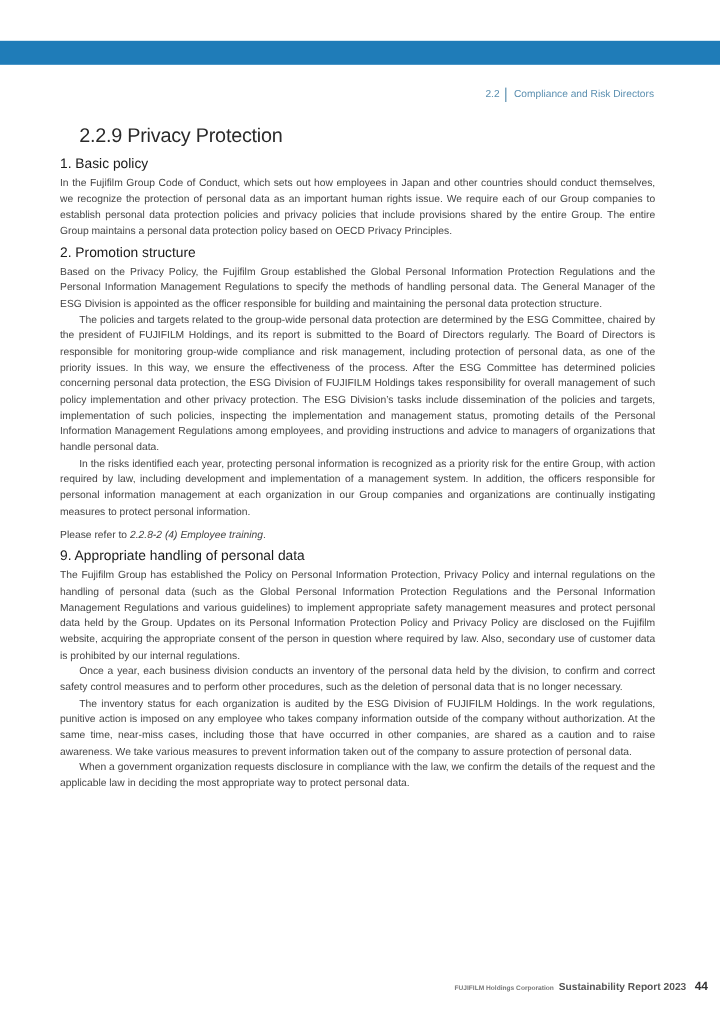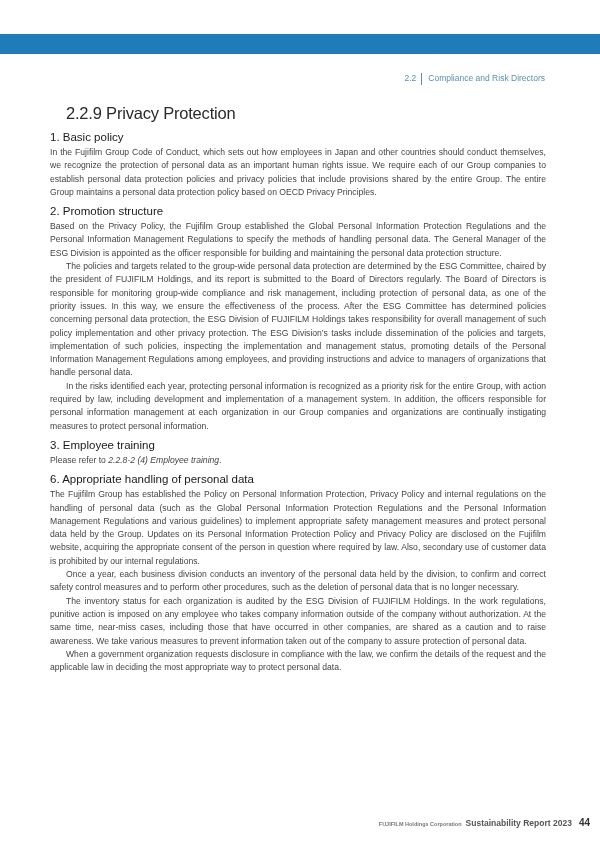--- a/index.html
+++ b/index.html
@@ -59,26 +59,25 @@
   </div>
 
   <div class="sec">
     <h2>2. Promotion structure</h2>
     <p>Based on the Privacy Policy, the Fujifilm Group established the Global Personal Information Protection Regulations and the Personal Information Management Regulations to specify the methods of handling personal data. The General Manager of the ESG Division is appointed as the officer responsible for building and maintaining the personal data protection structure.</p>
     <p class="indent">The policies and targets related to the group-wide personal data protection are determined by the ESG Committee, chaired by the president of FUJIFILM Holdings, and its report is submitted to the Board of Directors regularly. The Board of Directors is responsible for monitoring group-wide compliance and risk management, including protection of personal data, as one of the priority issues. In this way, we ensure the effectiveness of the process. After the ESG Committee has determined policies concerning personal data protection, the ESG Division of FUJIFILM Holdings takes responsibility for overall management of such policy implementation and other privacy protection. The ESG Division’s tasks include dissemination of the policies and targets, implementation of such policies, inspecting the implementation and management status, promoting details of the Personal Information Management Regulations among employees, and providing instructions and advice to managers of organizations that handle personal data.</p>
     <p class="indent">In the risks identified each year, protecting personal information is recognized as a priority risk for the entire Group, with action required by law, including development and implementation of a management system. In addition, the officers responsible for personal information management at each organization in our Group companies and organizations are continually instigating measures to protect personal information.</p>
   </div>
 
   <div class="sec">
-    <h2>3. Employee training</h2>
     <p><span>Please refer to </span><span class="ref">2.2.8-2 (4) Employee training</span><span>.</span></p>
   </div>
 
   <div class="sec">
-    <h2>6. Appropriate handling of personal data</h2>
+    <h2>9. Appropriate handling of personal data</h2>
     <p>The Fujifilm Group has established the Policy on Personal Information Protection, Privacy Policy and internal regulations on the handling of personal data (such as the Global Personal Information Protection Regulations and the Personal Information Management Regulations and various guidelines) to implement appropriate safety management measures and protect personal data held by the Group. Updates on its Personal Information Protection Policy and Privacy Policy are disclosed on the Fujifilm website, acquiring the appropriate consent of the person in question where required by law. Also, secondary use of customer data is prohibited by our internal regulations.</p>
     <p class="indent">Once a year, each business division conducts an inventory of the personal data held by the division, to confirm and correct safety control measures and to perform other procedures, such as the deletion of personal data that is no longer necessary.</p>
     <p class="indent">The inventory status for each organization is audited by the ESG Division of FUJIFILM Holdings. In the work regulations, punitive action is imposed on any employee who takes company information outside of the company without authorization. At the same time, near-miss cases, including those that have occurred in other companies, are shared as a caution and to raise awareness. We take various measures to prevent information taken out of the company to assure protection of personal data.</p>
     <p class="indent">When a government organization requests disclosure in compliance with the law, we confirm the details of the request and the applicable law in deciding the most appropriate way to protect personal data.</p>
   </div>
 </div>
 
 <div class="footer">
   <span class="corp">FUJIFILM Holdings Corporation</span>
   <span class="report">Sustainability Report 2023</span>

